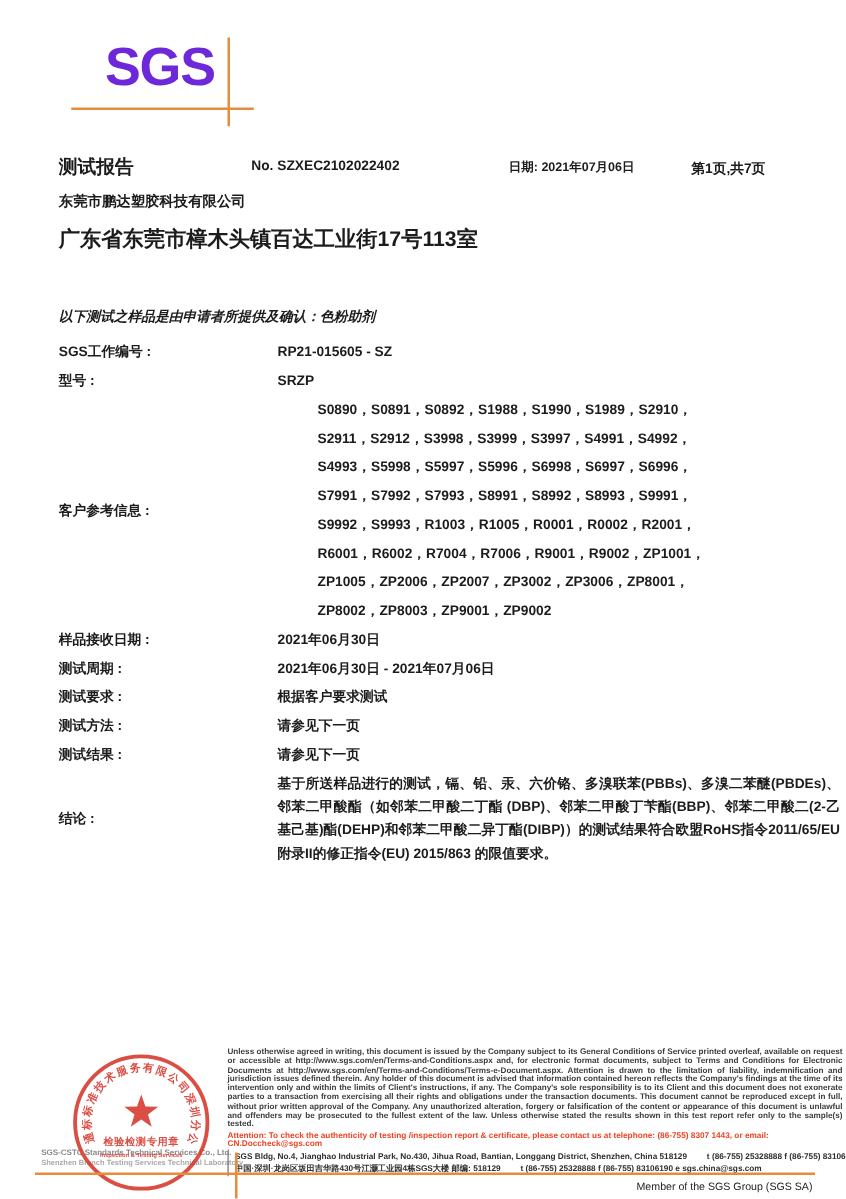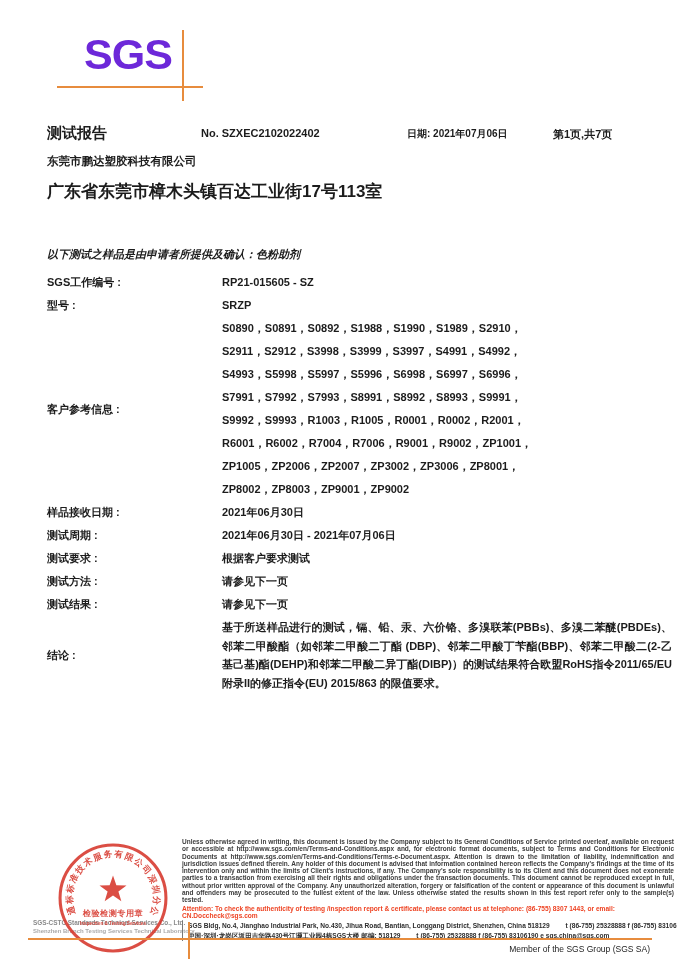--- a/index.html
+++ b/index.html
@@ -21,21 +21,21 @@
 
   .co-name { position:absolute; left:47px; top:154px; font-size:11.5px; font-weight:600; }
   .co-addr { position:absolute; left:47px; top:180px; font-size:17px; font-weight:600; }
 
   
   .main { position:absolute; left:47px; top:243px; width:625px; font-size:11px; font-weight:600; }
   .statement { line-height:22px; margin-bottom:6px;font-style:italic; }
   .frow { display:flex; align-items:center; }
   .flabel { width:175px; flex:0 0 175px; line-height:23px; }
   .fvalue { flex:1; line-height:23px; }
-  .fvalue .vline { display:block; line-height:23px; }
+  .fvalue .vline { display:block; line-height:23px;margin-left:32px; }
   .frow.conclusion .fvalue { line-height:18.5px; width:450px; max-width:450px; padding-top:2px; text-align:justify; }
   .frow.conclusion .flabel { line-height:18.5px; padding-top:2px; }
 
   
   .legal-wrap { position:absolute; left:182px; top:838px; width:492px; }
   .legal { font-size:6.5px; line-height:7.3px; color:#3d3d3d; text-align:justify; font-weight:600; }
   .attention { font-size:6.6px; line-height:7.4px; color:#ee4323; font-weight:bold; margin-top:1px; }
   .addr-block { margin-top:2px; border-left:1px solid #777; padding-left:5px; }
   .addr-line { font-size:6.6px; line-height:10px; color:#2e2e2e; font-weight:600; white-space:nowrap; }
   .addr-line .gap { display:inline-block; width:14px; }

